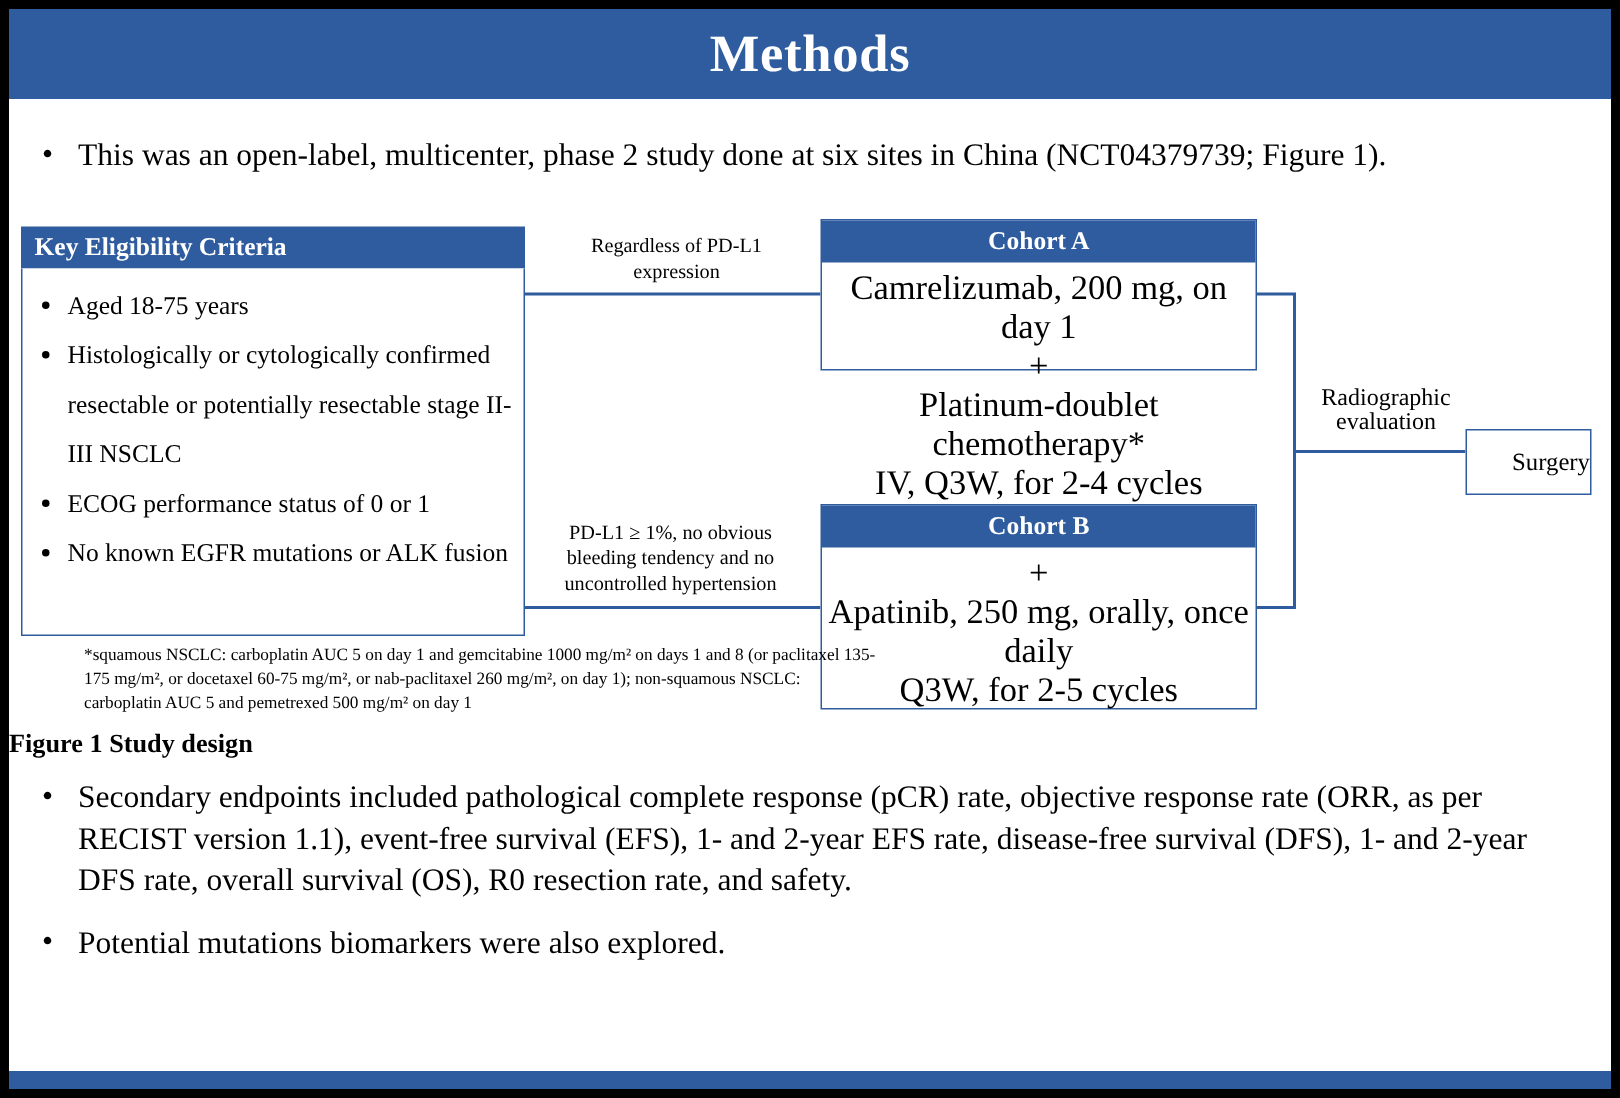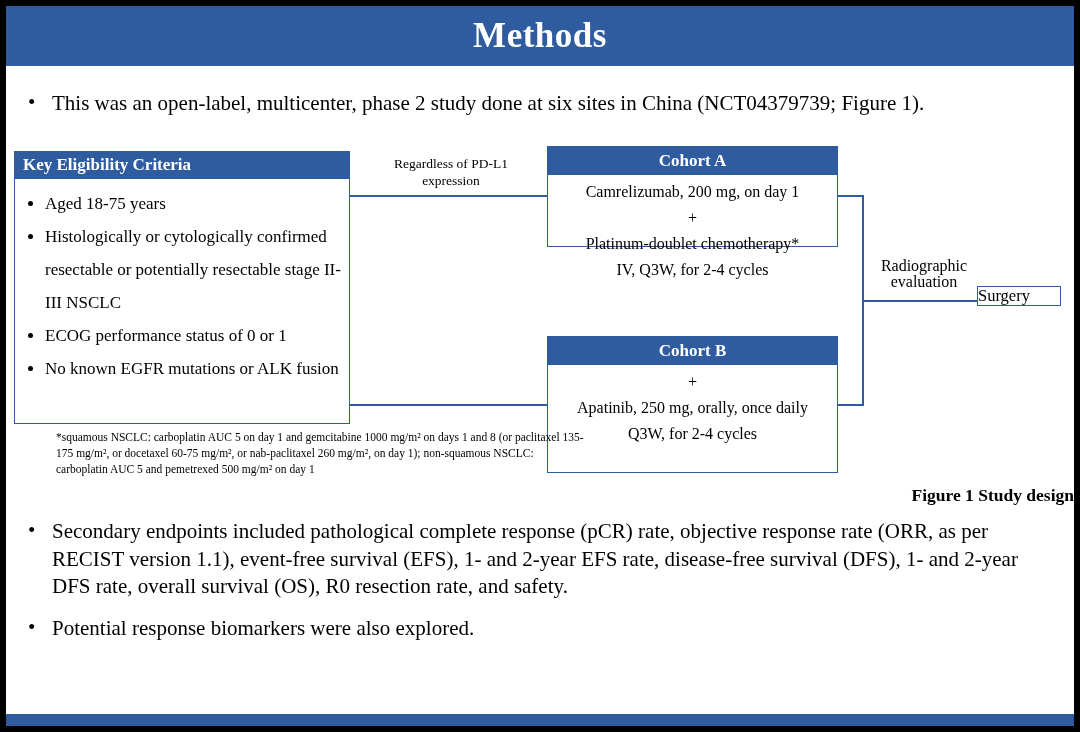--- a/index.html
+++ b/index.html
@@ -50,38 +50,38 @@
   }
   .elig ul { list-style:disc outside; padding-left:26px; font-size:17px; line-height:33px; }
 
   .cohort {
     position:absolute; left:541px; width:291px;
     border:1.5px solid var(--accent-blue,#2E5C9E); background:#fff;
   }
   .cohort-a { top:8px; height:101px;margin-top:20px; }
   .cohort-b { top:218px; height:137px; }
   .cohort .box-header { text-align:center; }
-  .cohort .box-body { padding-top:4px; text-align:center; font-size:16px; line-height:26px; }
+  .cohort .box-body { padding-top:4px; text-align:center; font-size:23px; line-height:26px; }
 
   .branch-label { position:absolute; text-align:center; font-size:13.5px; line-height:17px; }
   .branch-top { left:365px; top:37px; width:160px; }
   .branch-bottom { left:356px; top:228px; width:170px; }
 
   .radio-label {
     position:absolute; left:866px; top:140px; width:104px;
     text-align:center; font-size:16px; line-height:16px;
   }
   .surgery {
-    position:absolute; left:971px; top:168px; width:84px; height:20px;
+    position:absolute; left:971px; top:168px; width:84px; height:44px;
     border:1.5px solid var(--accent-blue,#2E5C9E); background:#fff;
-    display:flex; align-items:center; justify-content:flex-start; font-size:16.5px;
+    display:flex; align-items:center; justify-content:flex-end; font-size:16.5px;
   }
 
   .footnote { position:absolute; left:10px; top:311px; width:528px; font-size:11.5px; line-height:16px;margin-left:40px; }
-  .caption  { position:absolute; left:0; top:367px; width:100%; text-align:right; font-weight:bold; font-size:17.5px; }
+  .caption  { position:absolute; left:0; top:367px; width:100%; text-align:left; font-weight:bold; font-size:17.5px; }
 
   .footer-bar {
     position:absolute; left:0; bottom:0; width:100%; height:12px;
     background:var(--accent-blue,#2E5C9E);
   }
 </style>
 </head>
 <body>
 
 <div class="slide">
@@ -115,49 +115,50 @@
         <ul>
           <li>Aged 18-75 years</li>
           <li>Histologically or cytologically confirmed resectable or potentially resectable stage II-III NSCLC</li>
           <li>ECOG performance status of 0 or 1</li>
           <li>No known EGFR mutations or ALK fusion</li>
         </ul>
       </div>
     </div>
 
     <div class="branch-label branch-top">Regardless of PD-L1 expression</div>
+    <div class="branch-label branch-bottom">PD-L1 ≥ 1%, no obvious bleeding tendency and no uncontrolled hypertension</div>
 
     <div class="cohort cohort-a">
       <div class="box-header">Cohort A</div>
       <div class="box-body">
         <p>Camrelizumab, 200 mg, on day 1</p>
         <p>+</p>
         <p>Platinum-doublet chemotherapy*</p>
         <p>IV, Q3W, for 2-4 cycles</p>
       </div>
     </div>
 
     <div class="cohort cohort-b">
       <div class="box-header">Cohort B</div>
       <div class="box-body">
         <p>+</p>
         <p>Apatinib, 250 mg, orally, once daily</p>
-        <p>Q3W, for 2-4 cycles</p>
+        <p>Q3W, for 2-5 cycles</p>
       </div>
     </div>
 
     <div class="radio-label">Radiographic evaluation</div>
 
     <div class="surgery">
       <span>Surgery</span>
     </div>
 
     <div class="footnote">*squamous NSCLC: carboplatin AUC 5 on day 1 and gemcitabine 1000 mg/m² on days 1 and 8 (or paclitaxel 135-175 mg/m², or docetaxel 60-75 mg/m², or nab-paclitaxel 260 mg/m², on day 1); non-squamous NSCLC: carboplatin AUC 5 and pemetrexed 500 mg/m² on day 1</div>
     <div class="caption">Figure 1 Study design</div>
   </div>
 
   <ul class="main-bullets bottom-bullets">
     <li>Secondary endpoints included pathological complete response (pCR) rate, objective response rate (ORR, as per RECIST version 1.1), event-free survival (EFS), 1- and 2-year EFS rate, disease-free survival (DFS), 1- and 2-year DFS rate, overall survival (OS), R0 resection rate, and safety.</li>
-    <li>Potential response biomarkers were also explored.</li>
+    <li>Potential mutations biomarkers were also explored.</li>
   </ul>
 
   <div class="footer-bar"></div>
 </div>
 
 </body></html>

